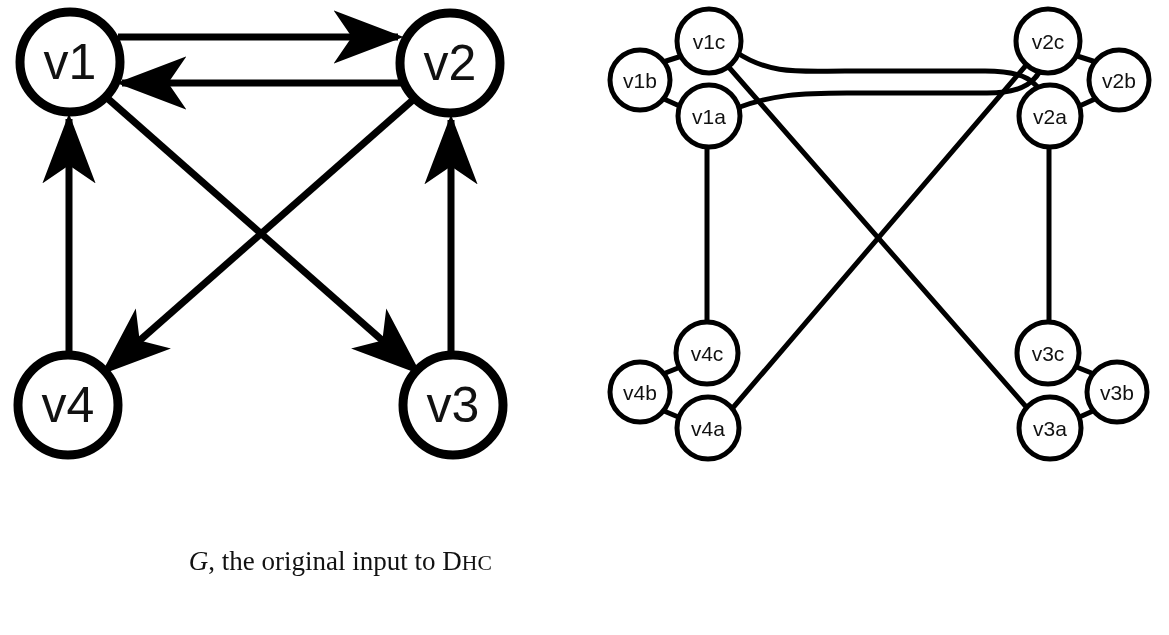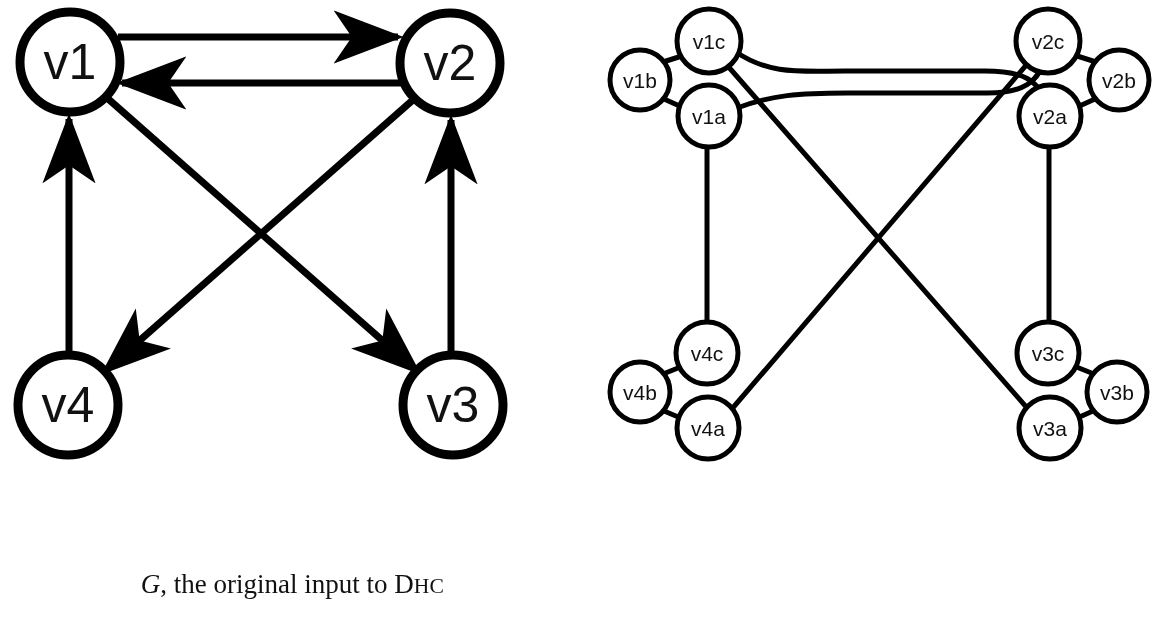--- a/index.html
+++ b/index.html
@@ -50,21 +50,21 @@
   .caption {
     position: absolute;
     left: 0;
     width: 100%;
     text-align: center;
     font-family: "Liberation Serif", serif;
     font-size: 27px;
     line-height: 1.45;
     color: #111111;
   }
-  #caption-left  { top: 565px; }
+  #caption-left  { top: 542px; padding-left: 48px; }
   #caption-right { top: 545px; }
 
   .math-italic {
     font-style: italic;
     font-family: "Liberation Serif", serif;
   }
   .sc-run {
     font-size: 0.80em;
     letter-spacing: 0.3px;
   }

